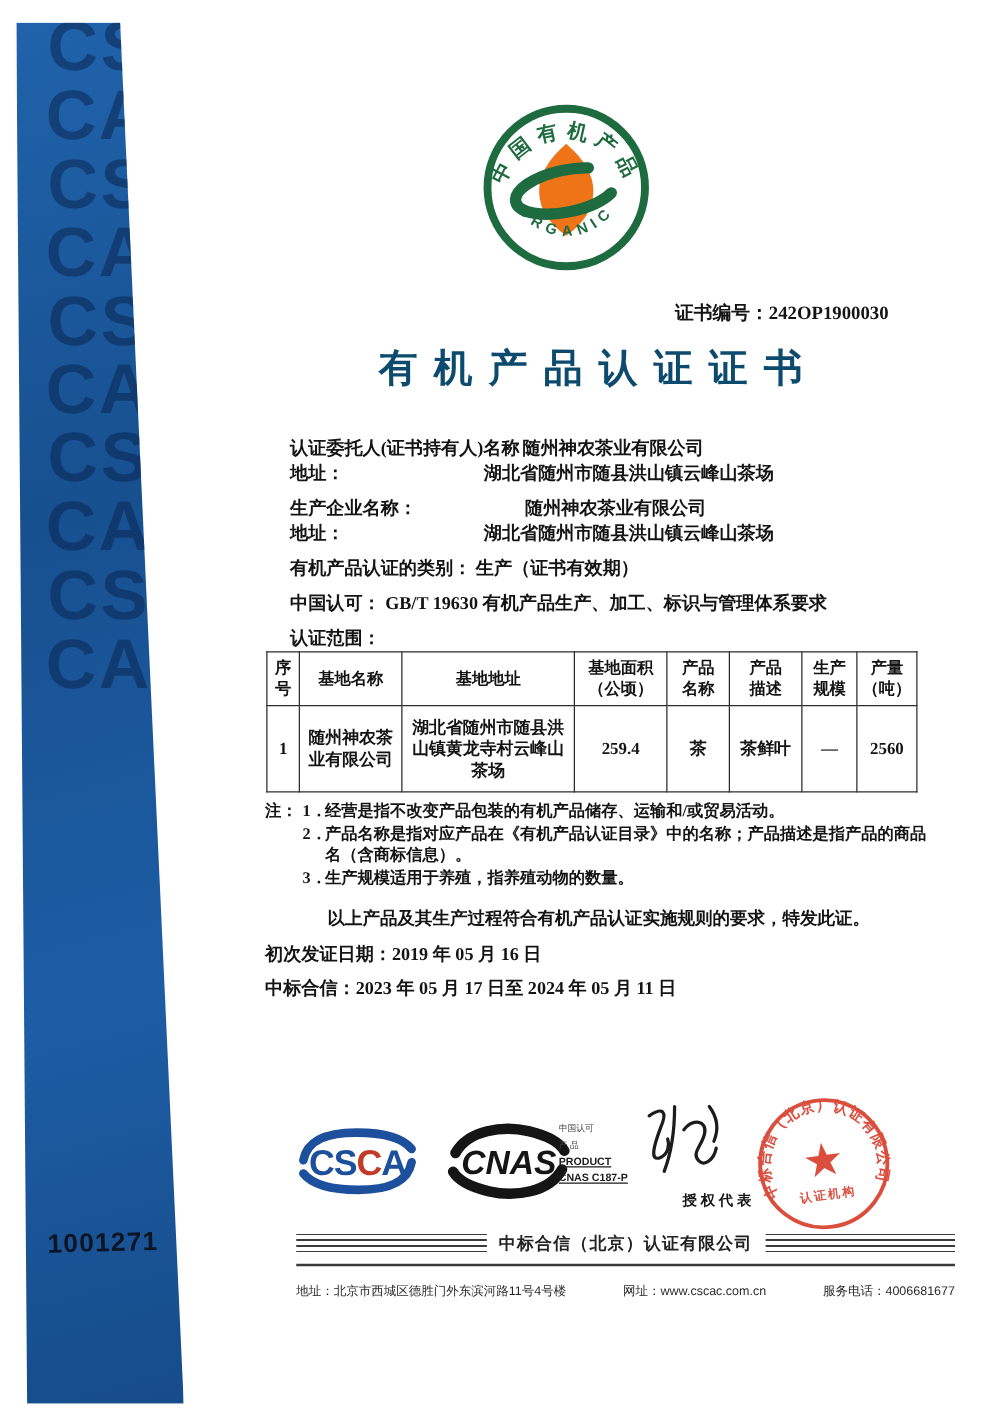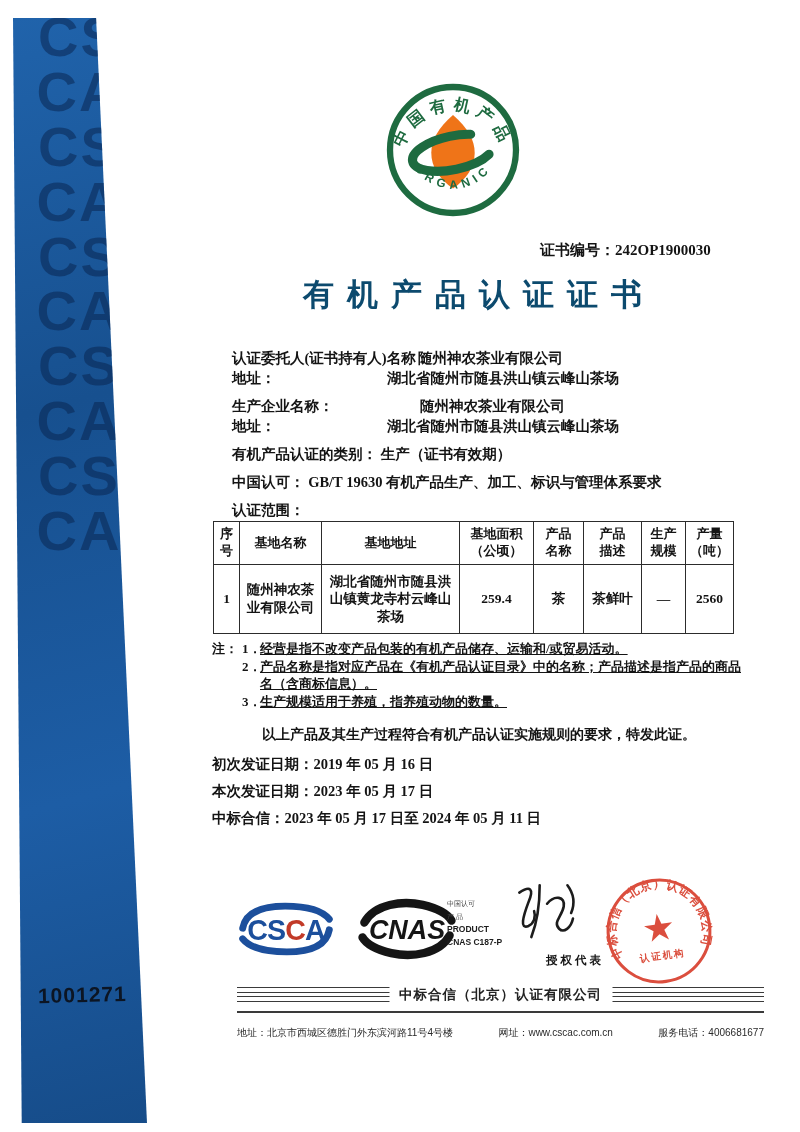--- a/index.html
+++ b/index.html
@@ -45,33 +45,33 @@
     border:1.4px solid #2c2c2c;text-align:center;vertical-align:middle;
     font-size:13px;font-weight:bold;padding:2px 3px;white-space:pre-line;line-height:1.3;
   }
   table.scope th{height:38px;}
   table.scope td{height:64px;font-size:13.5px;}
   
   .notes{position:absolute;left:212px;top:640px;width:532px;font-size:13px;font-weight:bold;line-height:17.5px;}
   .note-row{display:flex;}
   .note-prefix{width:30px;flex:0 0 30px;}
   .note-num{width:18px;flex:0 0 18px;}
-  .note-text{flex:1;text-decoration:underline;}
+  .note-text{flex:1;}
   
   .statement{position:absolute;left:212px;top:726px;width:540px;font-size:14px;font-weight:bold;text-indent:50px;}
   .dates{position:absolute;left:212px;top:751px;font-size:14.5px;font-weight:bold;line-height:27px;}
   
   .csca{position:absolute;left:237px;top:893px;width:98px;height:72px;}
   .cnas{position:absolute;left:356px;top:895px;width:102px;height:68px;}
   .cnas-cap{
     position:absolute;left:447px;top:897px;width:70px;
     font-family:"Liberation Sans",sans-serif;color:#1c1c1c;line-height:13px;
   }
   .cnas-cap .s{font-size:7px;color:#444;}
-  .cnas-cap .b{font-size:8.5px;font-weight:bold;}
+  .cnas-cap .b{font-size:8.5px;font-weight:bold;text-decoration:underline;}
   .sig{position:absolute;left:506px;top:876px;width:84px;height:74px;}
   .sig-label{position:absolute;left:514px;top:953px;font-size:11.5px;font-weight:bold;letter-spacing:3px;margin-left:32px;}
   .seal{position:absolute;left:602px;top:874px;width:114px;height:114px;transform:rotate(-8deg);opacity:.92;}
   
   .banner{
     position:absolute;left:237px;top:987px;width:527px;height:15px;
     background:repeating-linear-gradient(#3a3a3a 0,#3a3a3a 1.2px,transparent 1.2px,transparent 4.6px);
   }
   .banner .label{
     position:absolute;left:50%;top:-1px;transform:translateX(-50%);
@@ -198,21 +198,20 @@
     <span class="note-prefix"></span>
     <span class="note-num">3．</span>
     <span class="note-text">生产规模适用于养殖，指养殖动物的数量。</span>
   </div>
 </div>
 
 <div class="statement">以上产品及其生产过程符合有机产品认证实施规则的要求，特发此证。</div>
 
 <div class="dates">
   <div><span>初次发证日期：</span><span>2019 年 05 月 16 日</span></div>
-  <div><span>本次发证日期：</span><span>2023 年 05 月 17 日</span></div>
   <div><span>中标合信：</span><span>2023 年 05 月 17 日至 2024 年 05 月 11 日</span></div>
 </div>
 
 <svg class="csca" viewBox="0 0 120 64">
   <path d="M7,31 C11,10 32,4 59,4 C87,4 105,10 113,20" stroke="#1c4f9c" stroke-width="8.5" fill="none" stroke-linecap="round"></path>
   <path d="M113,33 C109,54 88,60 61,60 C33,60 15,54 7,44" stroke="#1c4f9c" stroke-width="8.5" fill="none" stroke-linecap="round"></path>
   <text x="60" y="45" text-anchor="middle" font-family="Liberation Sans,sans-serif" font-weight="bold" font-size="35" letter-spacing="-1">
     <tspan fill="#1c4f9c">CS</tspan><tspan fill="#c23a28">C</tspan><tspan fill="#1c4f9c">A</tspan>
   </text>
 </svg>

